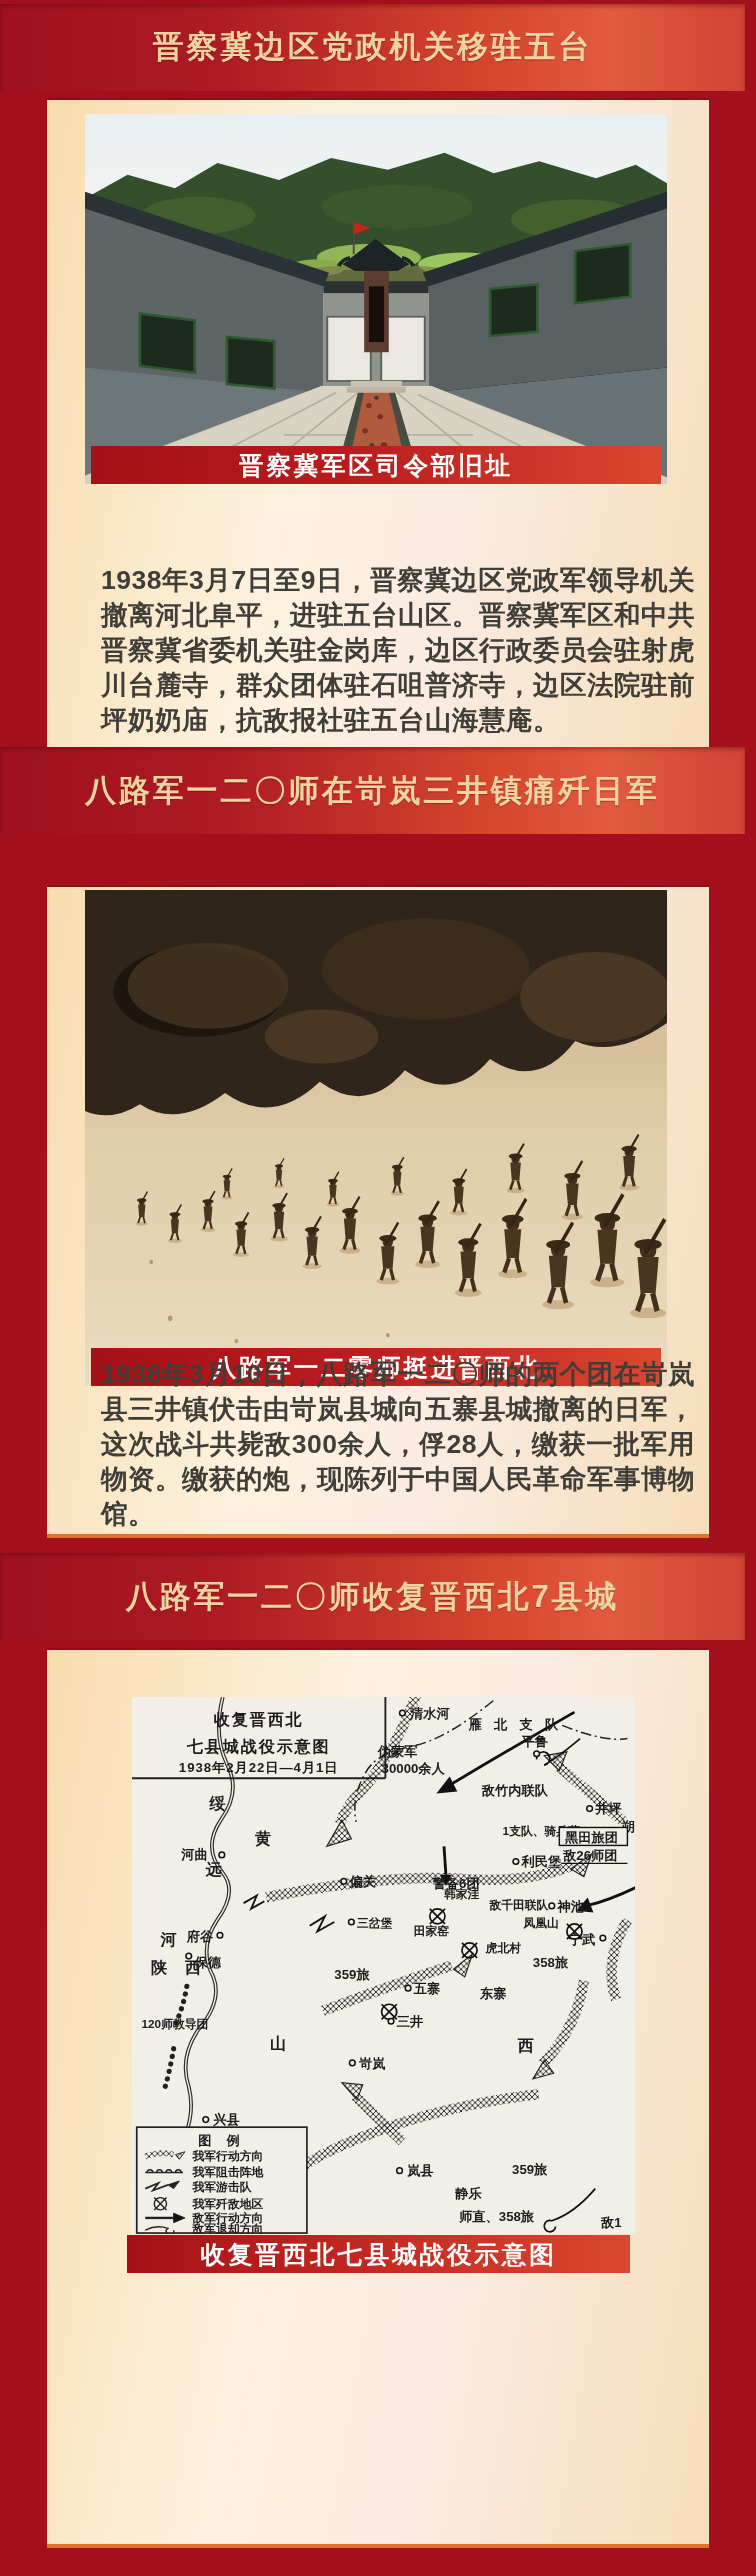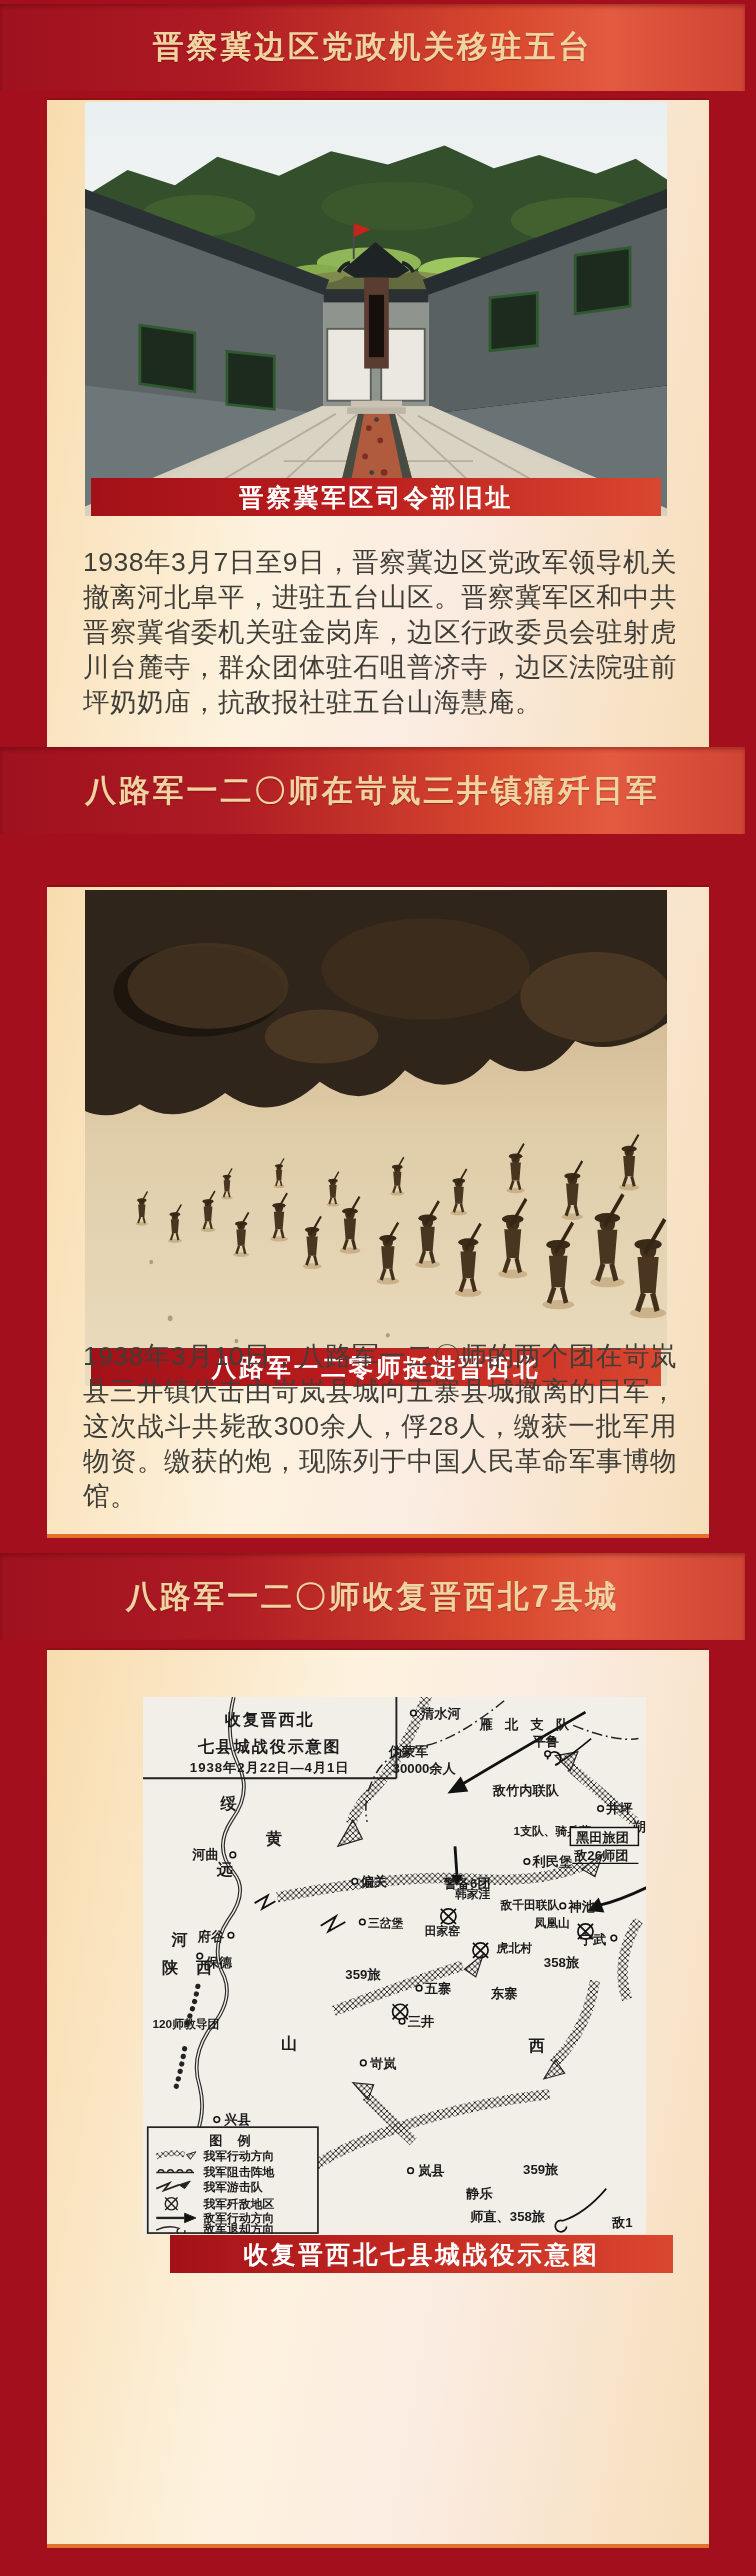--- a/index.html
+++ b/index.html
@@ -21,40 +21,40 @@
   .band-3{top:1553px;}
   .card{
     position:absolute;left:47px;width:662px;box-sizing:border-box;
     background:linear-gradient(100deg,#f8dcae 0%,#fdf2de 38%,#fbece2 62%,#f6deba 100%);
     border-top:2.8px solid #8c0f16;
     border-bottom:4.7px solid #e2712c;
   }
   .card-1{top:98px;height:653px;}
   .card-2{top:885px;height:653px;}
   .card-3{top:1648px;height:900px;}
-  .photo-wrap{position:absolute;left:38px;top:2px;width:582px;height:414px;background:#ddd;}
+  .photo-wrap{position:absolute;left:38px;top:14px;width:582px;height:370px;background:#ddd;}
   .card-2 .photo-wrap{top:3px;height:496px;}
   .photo-wrap svg{display:block;width:100%;height:100%;}
   .caption-bar{
     position:absolute;left:5.7px;right:5.7px;bottom:0;height:38px;
     background:linear-gradient(to right,#a31118 0%,#b91c1d 45%,#da4730 100%);
     display:flex;align-items:center;justify-content:center;
     color:#ffffff;font-size:24.6px;font-weight:bold;letter-spacing:2.8px;
   }
-  .map-wrap{position:absolute;left:96px;top:47px;width:503px;height:537px;background:#f2efe8;}
+  .map-wrap{position:absolute;left:85px;top:47px;width:503px;height:537px;background:#f2efe8;}
   .map-wrap svg{display:block;width:100%;height:100%;}
   .map-caption{
     position:absolute;left:80px;top:585px;width:503px;height:38px;
     background:linear-gradient(to right,#a31118 0%,#c42a22 50%,#da4730 100%);
     display:flex;align-items:center;justify-content:center;
-    color:#fff;font-size:24.6px;font-weight:bold;letter-spacing:2.8px;margin-left:43px;
+    color:#fff;font-size:24.6px;font-weight:bold;letter-spacing:2.8px;
   }
   .body-text{
-    position:absolute;left:36px;width:594px;margin:0;
-    font-size:26.5px;line-height:35px;font-weight:400;
+    position:absolute;left:36px;width:594px;margin:18px;
+    font-size:26.5px;line-height:35px;font-weight:700;
     color:#3f3e38;letter-spacing:0.5px;text-align:justify;
   }
   .card-1 .body-text{top:445px;}
   .card-2 .body-text{top:452px;}
   .card-3 .body-text{top:643px;line-height:34px;}
   
   .mt{font-family:"Liberation Sans","DejaVu Sans",sans-serif;font-weight:bold;fill:#1c1c1c;font-size:14px;}
   .mt-sm{font-size:12.5px;}
   .mt-lg{font-size:17px;letter-spacing:2px;}
 </style>

